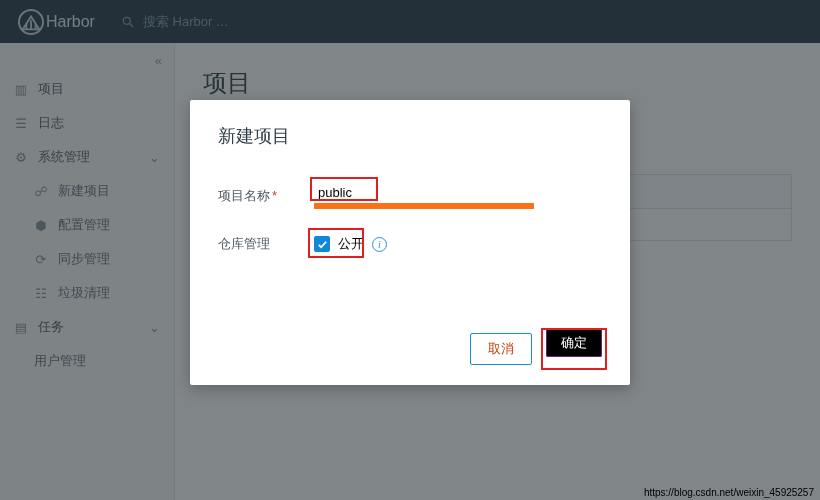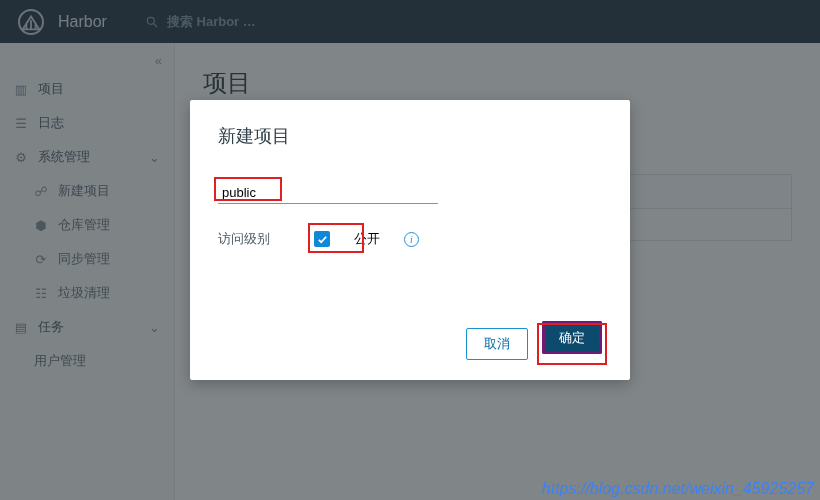--- a/index.html
+++ b/index.html
@@ -2,28 +2,28 @@
 <html><head>
 <meta charset="utf-8">
 <style>
   * { box-sizing: border-box; margin: 0; padding: 0; font-family: -apple-system, "Segoe UI", Arial, sans-serif; }
   html, body { width: 820px; height: 500px; overflow: hidden; background: #fff; }
   .page { position: relative; width: 820px; height: 500px; }
 
   
   .header {
     height: 43px; background: #314351; display: flex; align-items: center;
-    color: #e0e5ea; padding: 12px 18px; gap: 14px;
+    color: #e0e5ea; padding: 12px 18px; gap: 2px;
   }
   .logo-circle {
     width: 26px; height: 26px; border: 2px solid #cfd8dc; border-radius: 50%;
     display: flex; align-items: center; justify-content: center; font-size: 14px; color:#cfd8dc;
   }
   .brand { font-size: 16px; color: #e7ecef; }
-  .search-wrap { margin-left: 24px; display: flex; align-items: center; color:#8aa0ad; font-size:13px; gap:8px;font-weight:bold; }
+  .search-wrap { margin-left: 24px; display: flex; align-items: center; color:#8aa0ad; font-size:13px; gap:8px; }
   .search-ico svg { width:14px; height:14px; display:block; }
 
   
   .body { display: flex; height: calc(100% - 43px); }
   .sidebar {
     width: 175px; border-right: 1px solid #e6e9eb; background: #fafbfb;
     padding-top: 6px; font-size: 13px; color: #5a6a73;
   }
   .collapse-row { text-align: right; padding: 4px 12px; color:#9aa7ae; font-size:13px; }
   .sb-item {
@@ -53,37 +53,37 @@
   }
   .dialog {
     width: 440px; background:#fff; border-radius:2px; box-shadow:0 4px 14px rgba(0,0,0,0.25);
     padding: 24px 28px 20px; position:relative;
   }
   .dlg-title { font-size:18px; color:#2f3e46; margin-bottom: 34px; }
   .form-row { display:flex; align-items:center; margin-bottom: 26px; font-size:13px; }
   .f-label { width:96px; color:#4b5a62; }
   .req { color:#d93b3b; margin-left:2px; }
   .f-input {
-    border:none; border-bottom:1px solid #f97316; padding:3px 4px; font-size:13px; width: 220px; outline:none;
-  }
-  .f-chk-wrap { display:flex; align-items:center; gap:24px; }
+    border:none; border-bottom:6px solid #f97316; padding:3px 4px; font-size:13px; width: 220px; outline:none;
+  }
+  .f-chk-wrap { display:flex; align-items:center; gap:8px; }
   .f-chk {
     width:16px; height:16px; background:#0f88d8; border-radius:2px; display:flex; align-items:center; justify-content:center;
   }
   .f-chk svg { width:11px; height:11px; }
   .info-ico { width:15px;height:15px;border:1.5px solid #2a8fd6;border-radius:50%;color:#2a8fd6;display:flex;align-items:center;justify-content:center;font-size:10px;font-style:italic;font-family:serif; }
   .dlg-actions { display:flex; justify-content:flex-end; gap:14px; margin-top: 80px; }
   .btn {
     min-width:62px; padding:6px 14px; font-size:13px; border-radius:2px; cursor:pointer; text-align:center;
   }
-  .btn-outline { border:1px solid #1890d0; color:#0369a1; background:#fff; }
-  .btn-primary { border:3px solid #701a75; background:#0c4a6e; color:#fff; }
+  .btn-outline { border:1px solid #1890d0; color:#c2410c; background:#fff; }
+  .btn-primary { border:1px solid #701a75; background:#000000; color:#fff; }
 
   .footer-src {
-    position:absolute; right:6px; bottom:2px; font-size:16px; color:#3b82f6;font-style:italic;
+    position:absolute; right:6px; bottom:2px; font-size:10px; color:#000000;
   }
 </style>
 </head>
 <body>
 
 <div class="page">
 
   <div class="header">
     <span class="logo-circle">
       <svg viewBox="0 0 24 24" fill="none" stroke="currentColor" stroke-width="2">
@@ -120,21 +120,21 @@
         <span class="ico">⚙</span>
         <span>系统管理</span>
         <span class="chev">⌄</span>
       </div>
       <div class="sb-item sub">
         <span class="ico">☍</span>
         <span>新建项目</span>
       </div>
       <div class="sb-item sub">
         <span class="ico">⬢</span>
-        <span>仓库管理</span>
+        <span>配置管理</span>
       </div>
       <div class="sb-item sub">
         <span class="ico">⟳</span>
         <span>同步管理</span>
       </div>
       <div class="sb-item sub">
         <span class="ico">☷</span>
         <span>垃圾清理</span>
       </div>
       <div class="sb-item">
@@ -171,28 +171,31 @@
       </tbody>
         </table>
     </div>
   </div>
 
   <div class="overlay">
     <div class="dialog">
       <div class="dlg-title">新建项目</div>
 
       <div class="form-row">
+        <span class="f-label">
+          <span>项目名称</span><span class="req">*</span>
+        </span>
         <span style="position:relative;">
           <input class="f-input" value="public" style="">
           <span class="hl-red-a" style="left:-4px; top:-5px; width:68px; height:24px;"></span>
         </span>
       </div>
 
       <div class="form-row">
-        <span class="f-label">访问级别</span>
+        <span class="f-label">仓库管理</span>
         <span class="f-chk-wrap" style="position:relative;">
           <span class="f-chk">
             <svg viewBox="0 0 24 24" fill="none" stroke="#fff" stroke-width="4">
                 <polyline points="4 13 9 18 20 6"></polyline>
               </svg>
           </span>
           <span>公开</span>
           <span class="info-ico">i</span>
           <span class="hl-red-a" style="left:-6px; top:-7px; width:56px; height:30px;"></span>
         </span>

